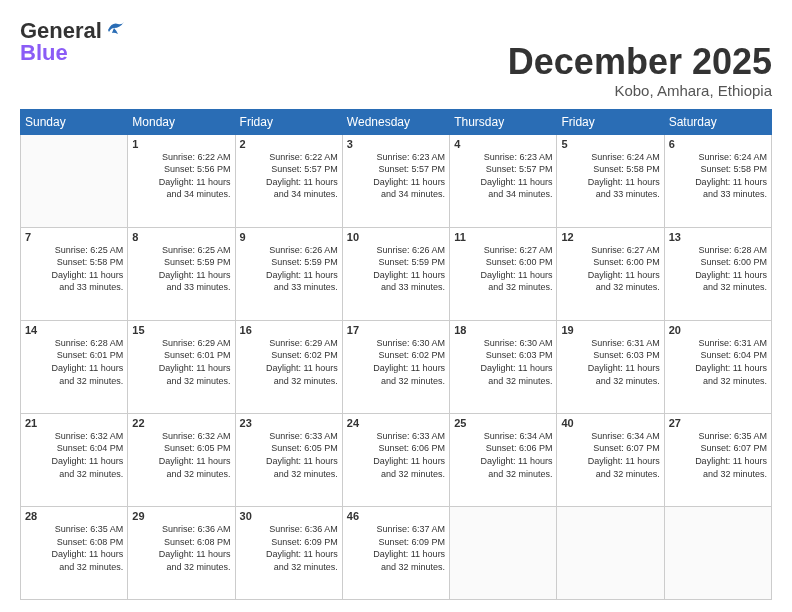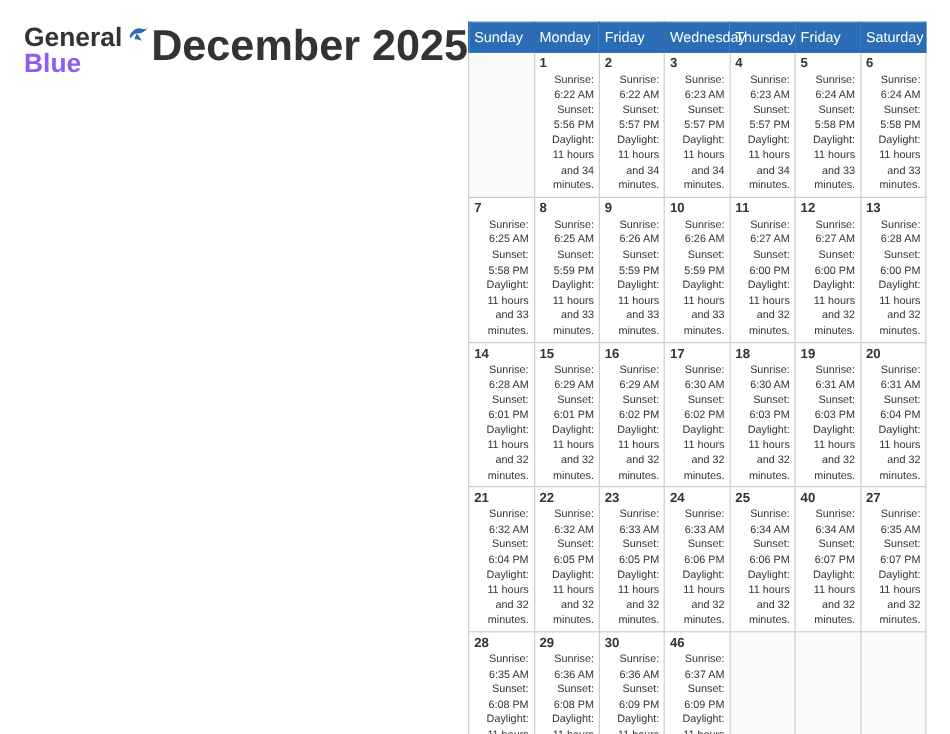--- a/index.html
+++ b/index.html
@@ -8,39 +8,40 @@
       height: 612px;
       background: #fff;
       font-family: Arial, sans-serif;
       overflow: hidden;
     }
     .page {
       width: 792px;
       height: 612px;
       padding: 18px 20px 12px 20px;
       display: flex;
-      flex-direction: row;
+      flex-direction: column;
     }
     .header {
       display: flex;
       justify-content: space-between;
       align-items: flex-start;
       margin-bottom: 10px;
     }
     .logo {
       display: flex;
       flex-direction: column;
       align-items: flex-start;
     }
     .logo-line1 {
       display: flex;
       align-items: center;
     }
     .title-block {
       text-align: right;
+      margin-top: 24px;
     }
     .month-title {
       font-size: 36px;
       font-weight: bold;
       color: #333;
       line-height: 1.1;
     }
     .location {
       font-size: 15px;
       color: #555;
@@ -95,20 +96,21 @@
         <span style="font-size:22px;font-weight:bold;color:#333;">General</span>
         <svg width="22" height="18" viewBox="0 0 22 18" style="margin-left:2px;margin-top:-4px;">
           <path d="M4,10 Q8,2 14,4 Q18,5 20,2 Q16,8 10,8 Q7,8 5,12 Z" fill="#2a6db5"></path>
           <path d="M10,8 Q12,10 14,14 Q10,12 8,13 Q9,10 10,8Z" fill="#2a6db5"></path>
         </svg>
       </div>
       <div style="font-size:22px;font-weight:bold;color:#8b5cf6;margin-top:-4px;">Blue</div>
     </div>
     <div class="title-block">
       <div class="month-title">December 2025</div>
+      <div class="location">Kobo, Amhara, Ethiopia</div>
     </div>
   </div>
 
   <table class="calendar" id="cal-table">
     <thead id="cal-head">
         <tr>
           <th>Sunday</th>
           <th>Monday</th>
           <th>Friday</th>
           <th>Wednesday</th>

